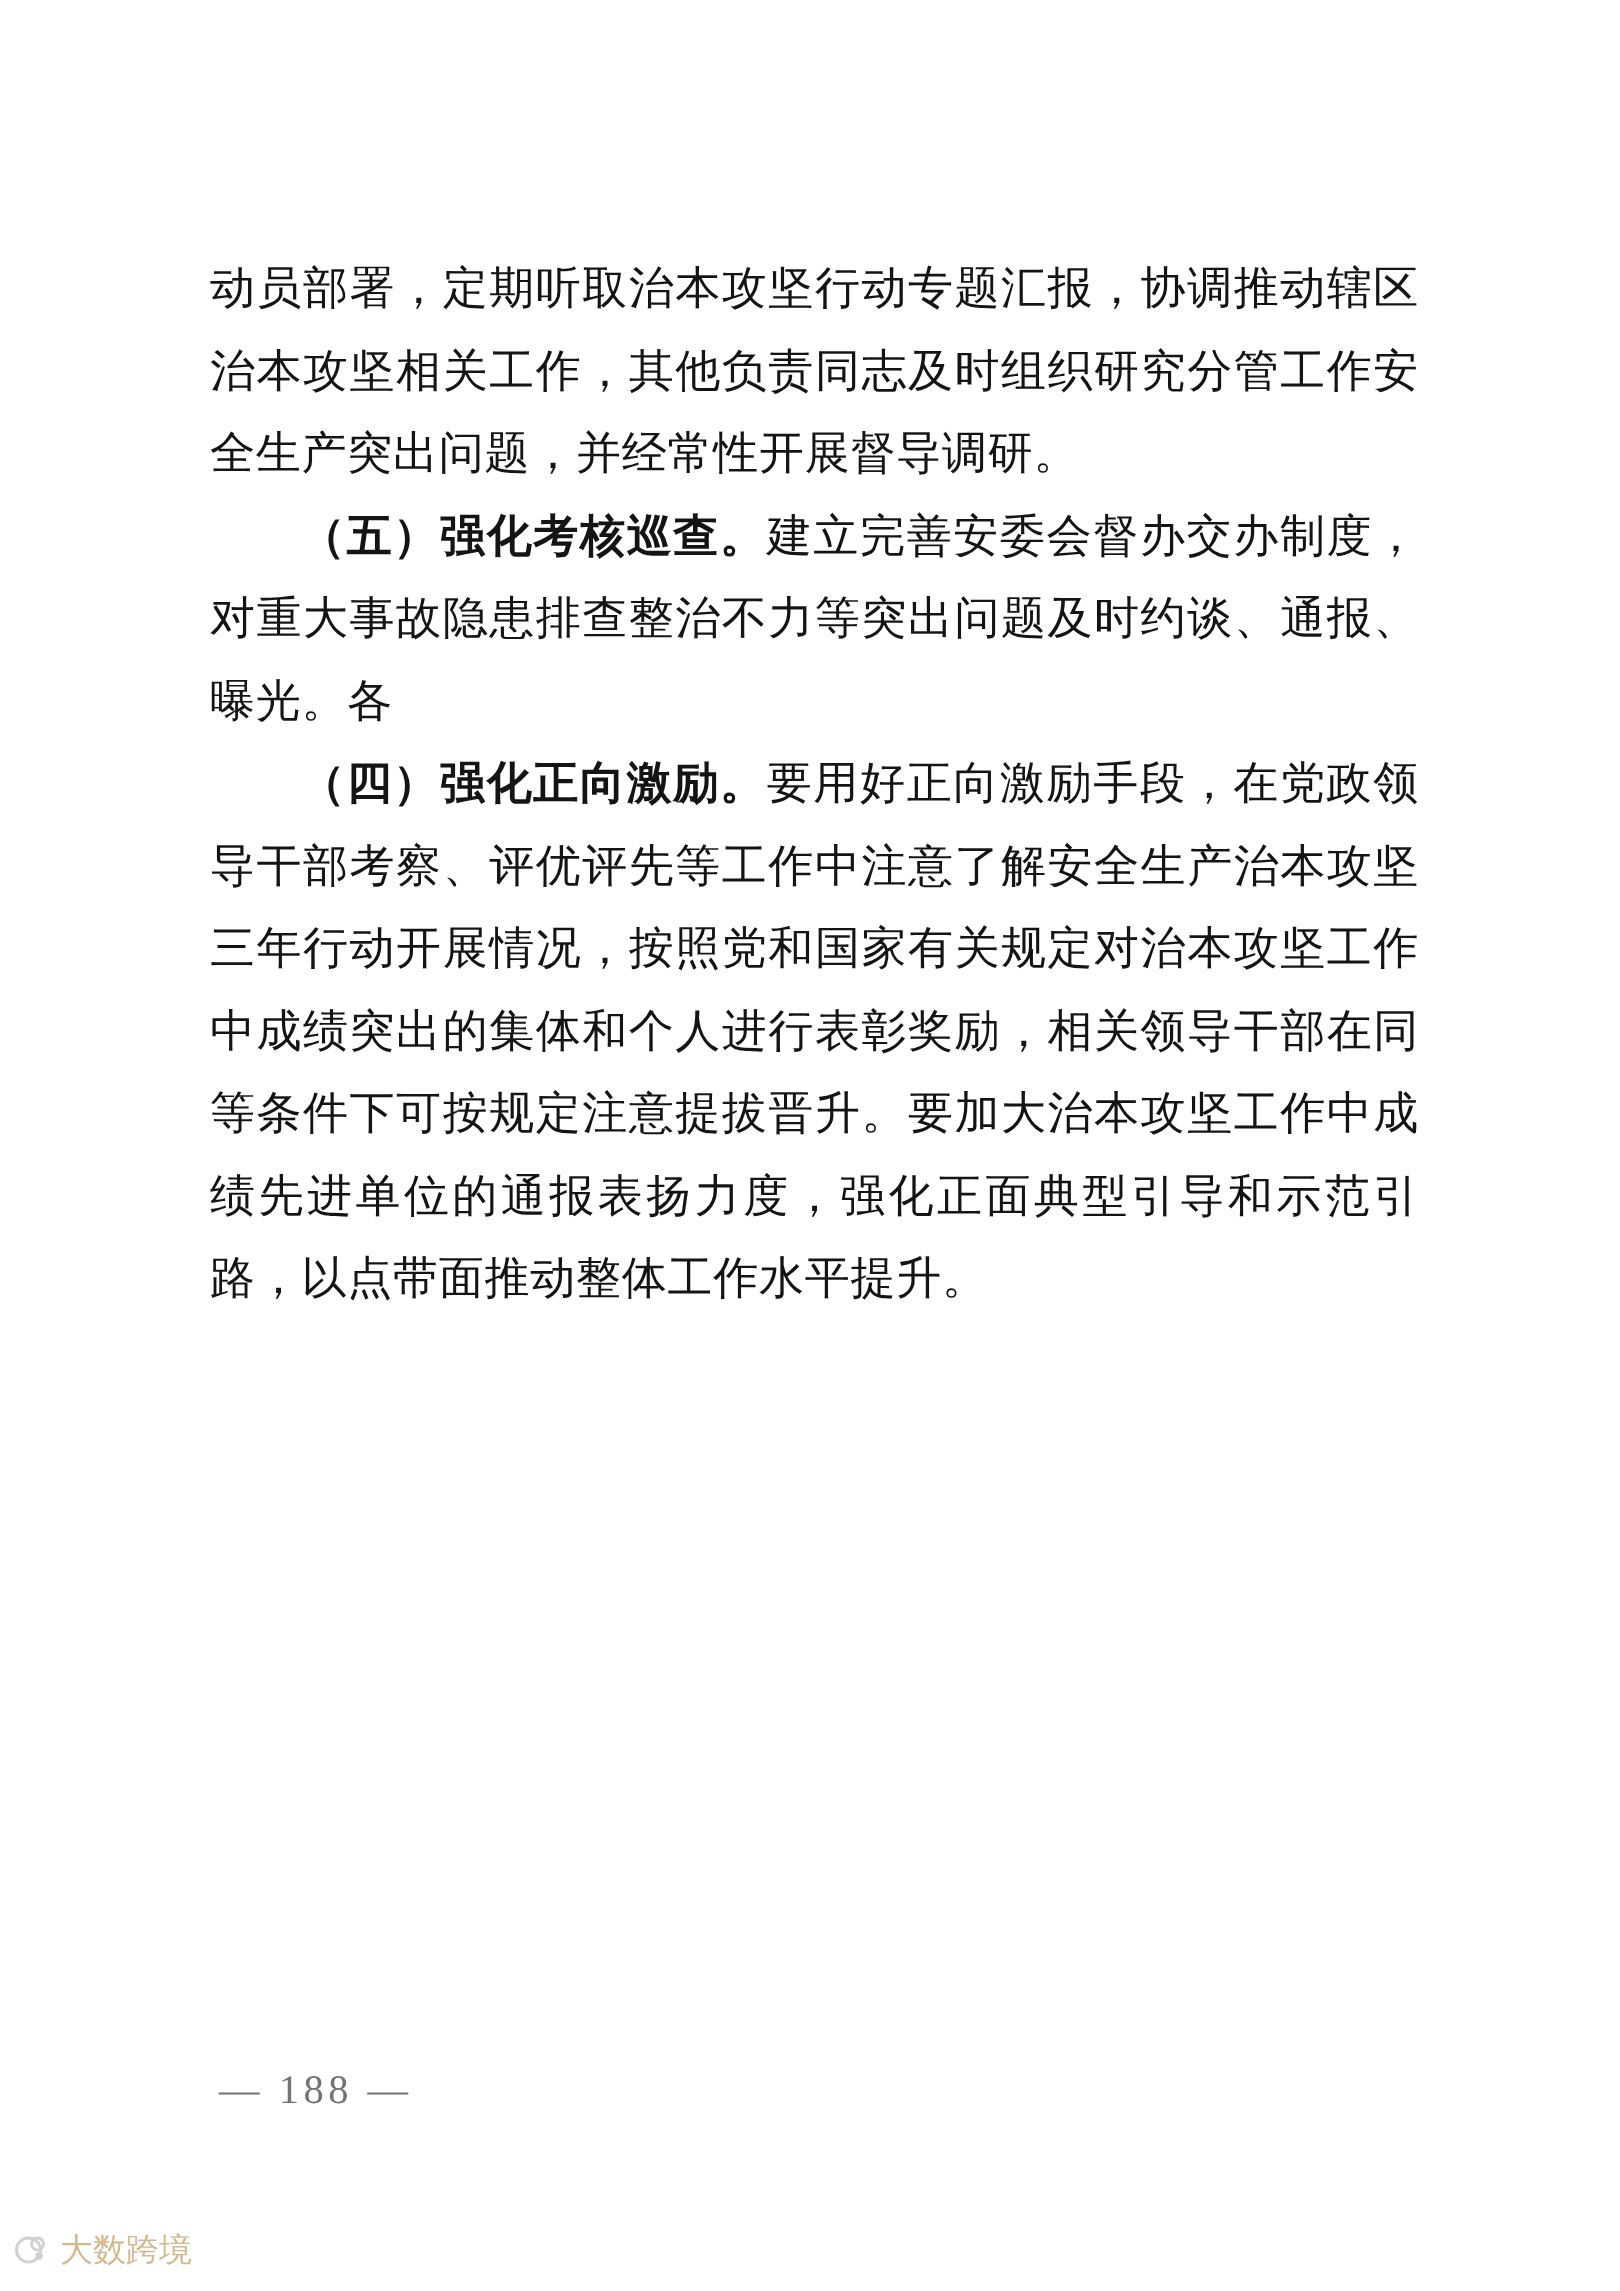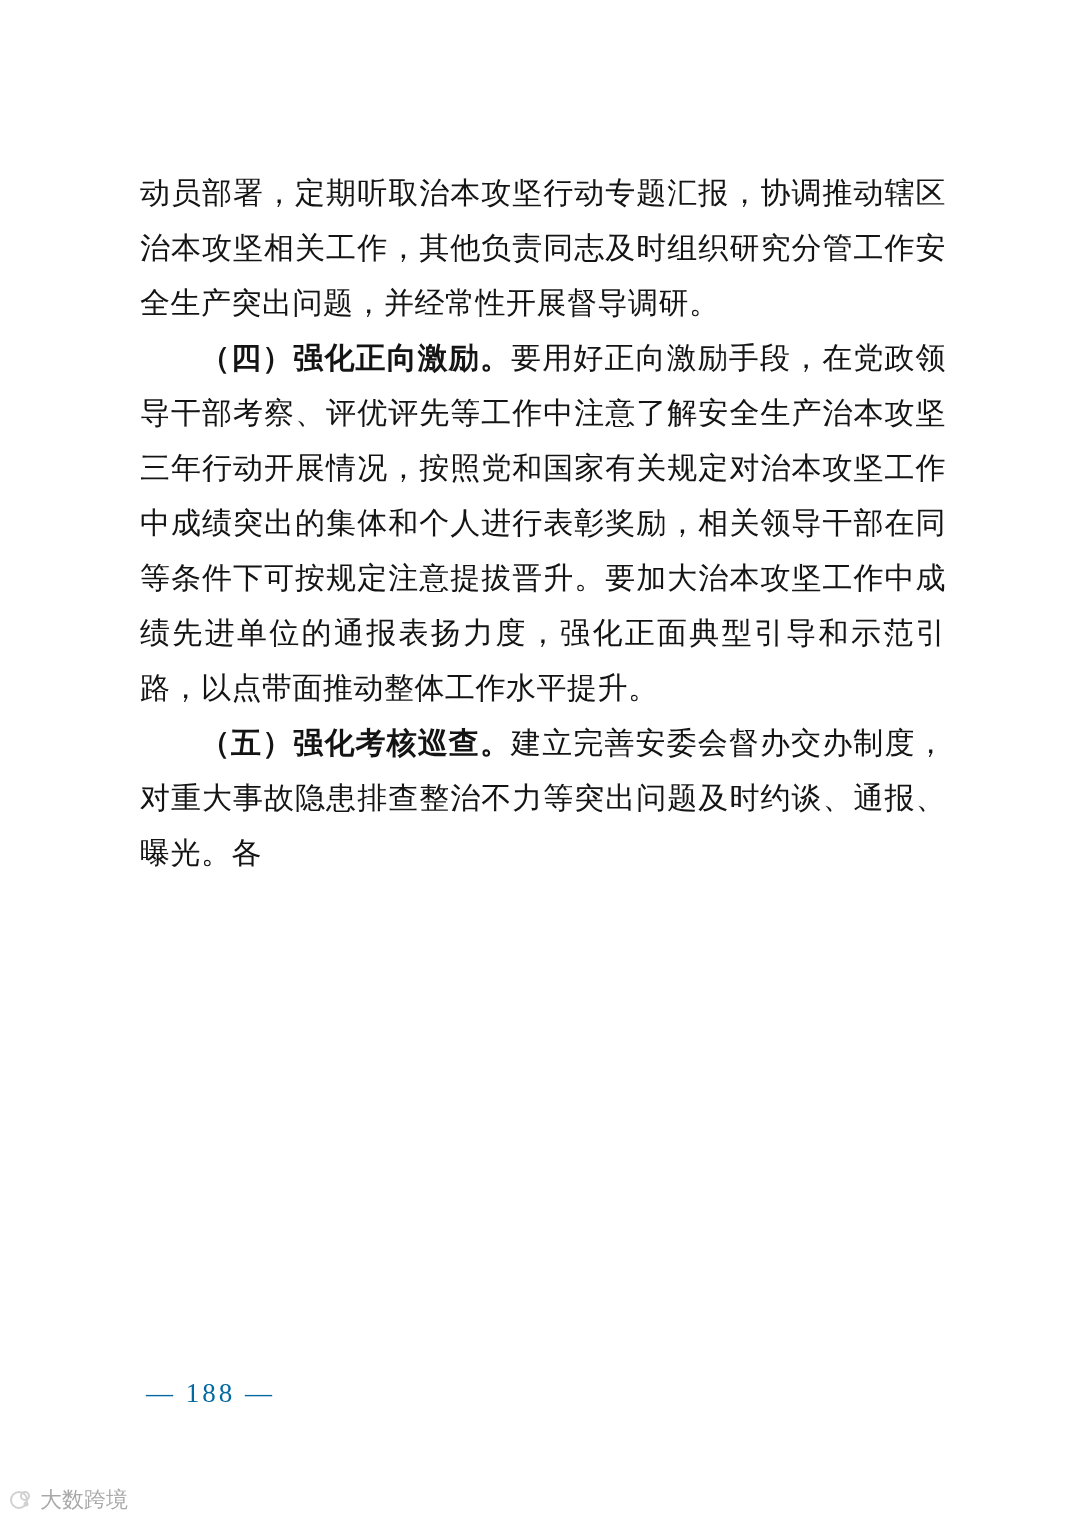--- a/index.html
+++ b/index.html
@@ -27,51 +27,51 @@
     letter-spacing: 0.5px;
   }
   .para.indent { text-indent: 2em; }
   .lead { font-weight: bold; }
   .footer {
     position: absolute;
     left: 146px;
     top: 1378px;
     font-size: 27px;
     letter-spacing: 3px;
-    color: #0369a1;
+    color: #737373;
     font-family: "Liberation Serif", "DejaVu Serif", serif;
   }
   .watermark {
     position: absolute;
     left: 8px;
     bottom: 12px;
     display: flex;
     align-items: center;
     gap: 6px;
     opacity: 0.45;
-    color: #404040;
+    color: #a16207;
     font-size: 22px;
     font-family: "Liberation Sans", "DejaVu Sans", sans-serif;
   }
   .watermark svg { display: block; }
 </style>
 </head>
 <body>
 
 <div class="page">
 
   <div class="content">
 
     <p class="para"><span class="lead"></span><span>动员部署，定期听取治本攻坚行动专题汇报，协调推动辖区治本攻坚相关工作，其他负责同志及时组织研究分管工作安全生产突出问题，并经常性开展督导调研。</span></p>
 
 
 
+    <p class="para indent"><span class="lead">（五）强化考核巡查。</span><span>建立完善安委会督办交办制度，对重大事故隐患排查整治不力等突出问题及时约谈、通报、曝光。各</span></p>
+
     <p class="para indent"><span class="lead">（四）强化正向激励。</span><span>要用好正向激励手段，在党政领导干部考察、评优评先等工作中注意了解安全生产治本攻坚三年行动开展情况，按照党和国家有关规定对治本攻坚工作中成绩突出的集体和个人进行表彰奖励，相关领导干部在同等条件下可按规定注意提拔晋升。要加大治本攻坚工作中成绩先进单位的通报表扬力度，强化正面典型引导和示范引路，以点带面推动整体工作水平提升。</span></p>
-
-    <p class="para indent"><span class="lead">（五）强化考核巡查。</span><span>建立完善安委会督办交办制度，对重大事故隐患排查整治不力等突出问题及时约谈、通报、曝光。各</span></p>
 
   </div>
 
   <div class="footer">—  188  —</div>
 
   <div class="watermark">
     <span>
       <svg width="26" height="26" viewBox="0 0 26 26">
         <circle cx="11" cy="13" r="8" fill="none" stroke="#9a9a9a" stroke-width="2"></circle>
         <circle cx="17" cy="9" r="4" fill="none" stroke="#9a9a9a" stroke-width="2"></circle>

